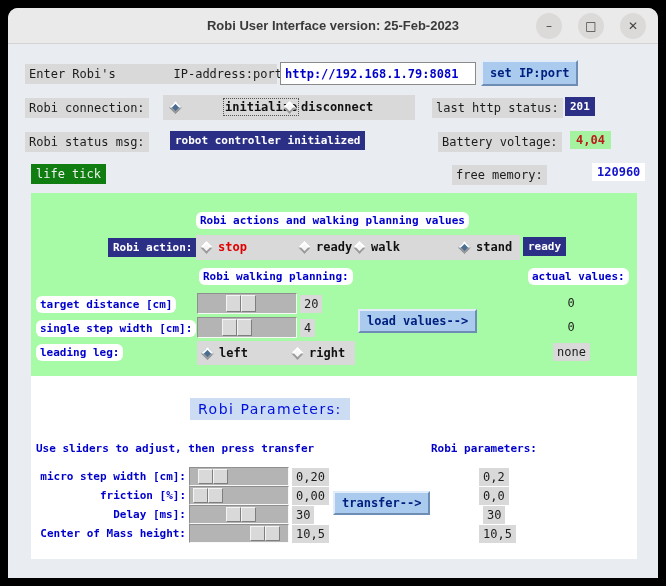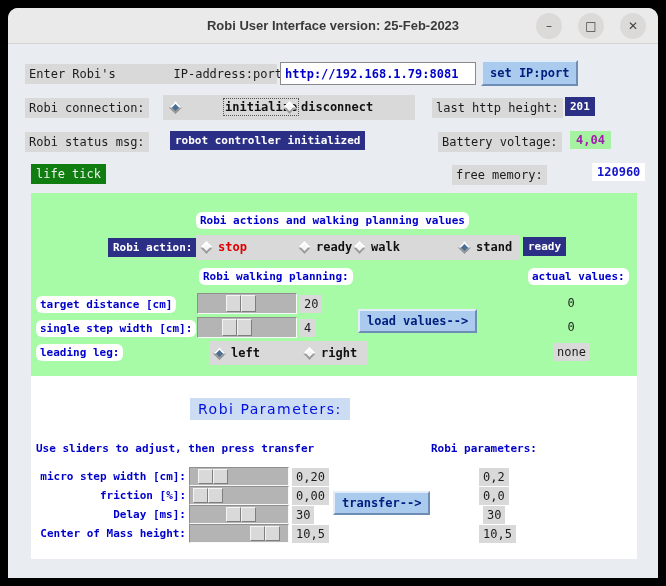--- a/index.html
+++ b/index.html
@@ -15,21 +15,21 @@
           text-align:center; line-height:26px; font-family:"DejaVu Sans", sans-serif;
           font-size:12px; color:#424242; cursor:default; }
   .content { position:absolute; left:0; top:37px; width:650px; height:533px; }
 
   .glabel { background:#d9d9d9; color:#1c1c1c; font-size:12px; padding:3px 4px; white-space:pre; }
   .navy   { background:#2b2f85; color:#fff; font-weight:bold; font-size:11px; padding:3px 5px; white-space:pre; }
   .gbadge { background:#0f7d0f; color:#f2f2f2; font-size:12px; padding:3px 5px; }
   .wlabel { background:#fff; color:#0000cd; font-weight:bold; font-size:11px; padding:2px 4px; white-space:pre;border-radius:6px; }
   .vbadge { background:#d9d9d9; color:#1c1c1c; font-size:12px; padding:2px 4px; }
   .wvbadge{ background:#fff; color:#1414cc; font-weight:bold; font-size:12px; padding:2px 5px; }
-  .batt   { background:#a5f2a0; color:#a21caf; font-weight:bold; font-size:12px; padding:2px 6px; }
+  .batt   { background:#a5f2a0; color:#b91c1c; font-weight:bold; font-size:12px; padding:2px 6px; }
   .blue-bold { color:#0000cd; font-weight:bold; font-size:11px; white-space:pre; }
   .actualv { color:#222; font-size:12px; text-align:center; }
 
   .ip-input { border:1px solid #8a8a8a; background:#fff; color:#0000cd; font-weight:bold;
               font-family:"DejaVu Sans Mono", monospace; font-size:12px; padding:2px 4px; }
   .btn { background:#abcbee; border:2px solid; border-color:#e2edf9 #6d8db5 #6d8db5 #e2edf9;
          color:#002080; font-weight:bold; font-family:"DejaVu Sans Mono", monospace;
          font-size:12px; padding:3px 7px; cursor:pointer; white-space:pre; }
 
   .strip { background:#d9d9d9; }
@@ -73,21 +73,21 @@
     <div class="strip abs" style="left:155px; top:50px; width:252px; height:25px;">
       <div class="radio" style="left:8px; top:5px;">
         <span class="diamond sel"></span>
         <span class="rlabel focus">initialize</span>
       </div>
       <div class="radio" style="left:122px; top:5px;">
         <span class="diamond"></span>
         <span class="rlabel">disconnect</span>
       </div>
     </div>
-    <div class="glabel abs" style="left:424px; top:53px;">last http height:</div>
+    <div class="glabel abs" style="left:424px; top:53px;">last http status:</div>
     <div class="navy abs" style="left:557px; top:52px;">201</div>
 
     <div class="glabel abs" style="left:17px; top:87px;">Robi status msg:</div>
     <div class="navy abs" style="left:162px; top:86px;">robot controller initialized</div>
     <div class="glabel abs" style="left:430px; top:87px;">Battery voltage:</div>
     <div class="batt abs" style="left:562px; top:86px;">4,04</div>
 
     <div class="gbadge abs" style="left:23px; top:119px;">life tick</div>
     <div class="glabel abs" style="left:444px; top:120px;">free memory:</div>
     <div class="wvbadge abs" style="left:548px; top:118px;margin-left:36px;">120960</div>
@@ -134,21 +134,21 @@
         <div class="handle" style="left:24px;">
             <span></span>
             <span></span>
           </div>
       </div>
       <div class="vbadge abs" style="left:269px; top:126px;">4</div>
       <button class="btn abs" style="left:327px; top:116px;">load values--&gt;</button>
       <div class="actualv abs" style="left:525px; top:127px; width:30px;">0</div>
 
       <div class="wlabel abs" style="left:5px; top:151px;">leading leg:</div>
-      <div class="strip abs" style="left:178px; top:148px; width:158px; height:24px;">
+      <div class="strip abs" style="left:166px; top:148px; width:158px; height:24px;">
         <div class="radio" style="left:6px; top:5px;">
           <span class="diamond sel"></span>
           <span class="rlabel">left</span>
         </div>
         <div class="radio" style="left:96px; top:5px;">
           <span class="diamond"></span>
           <span class="rlabel">right</span>
         </div>
       </div>
       <div class="vbadge abs" style="left:522px; top:150px;">none</div>

